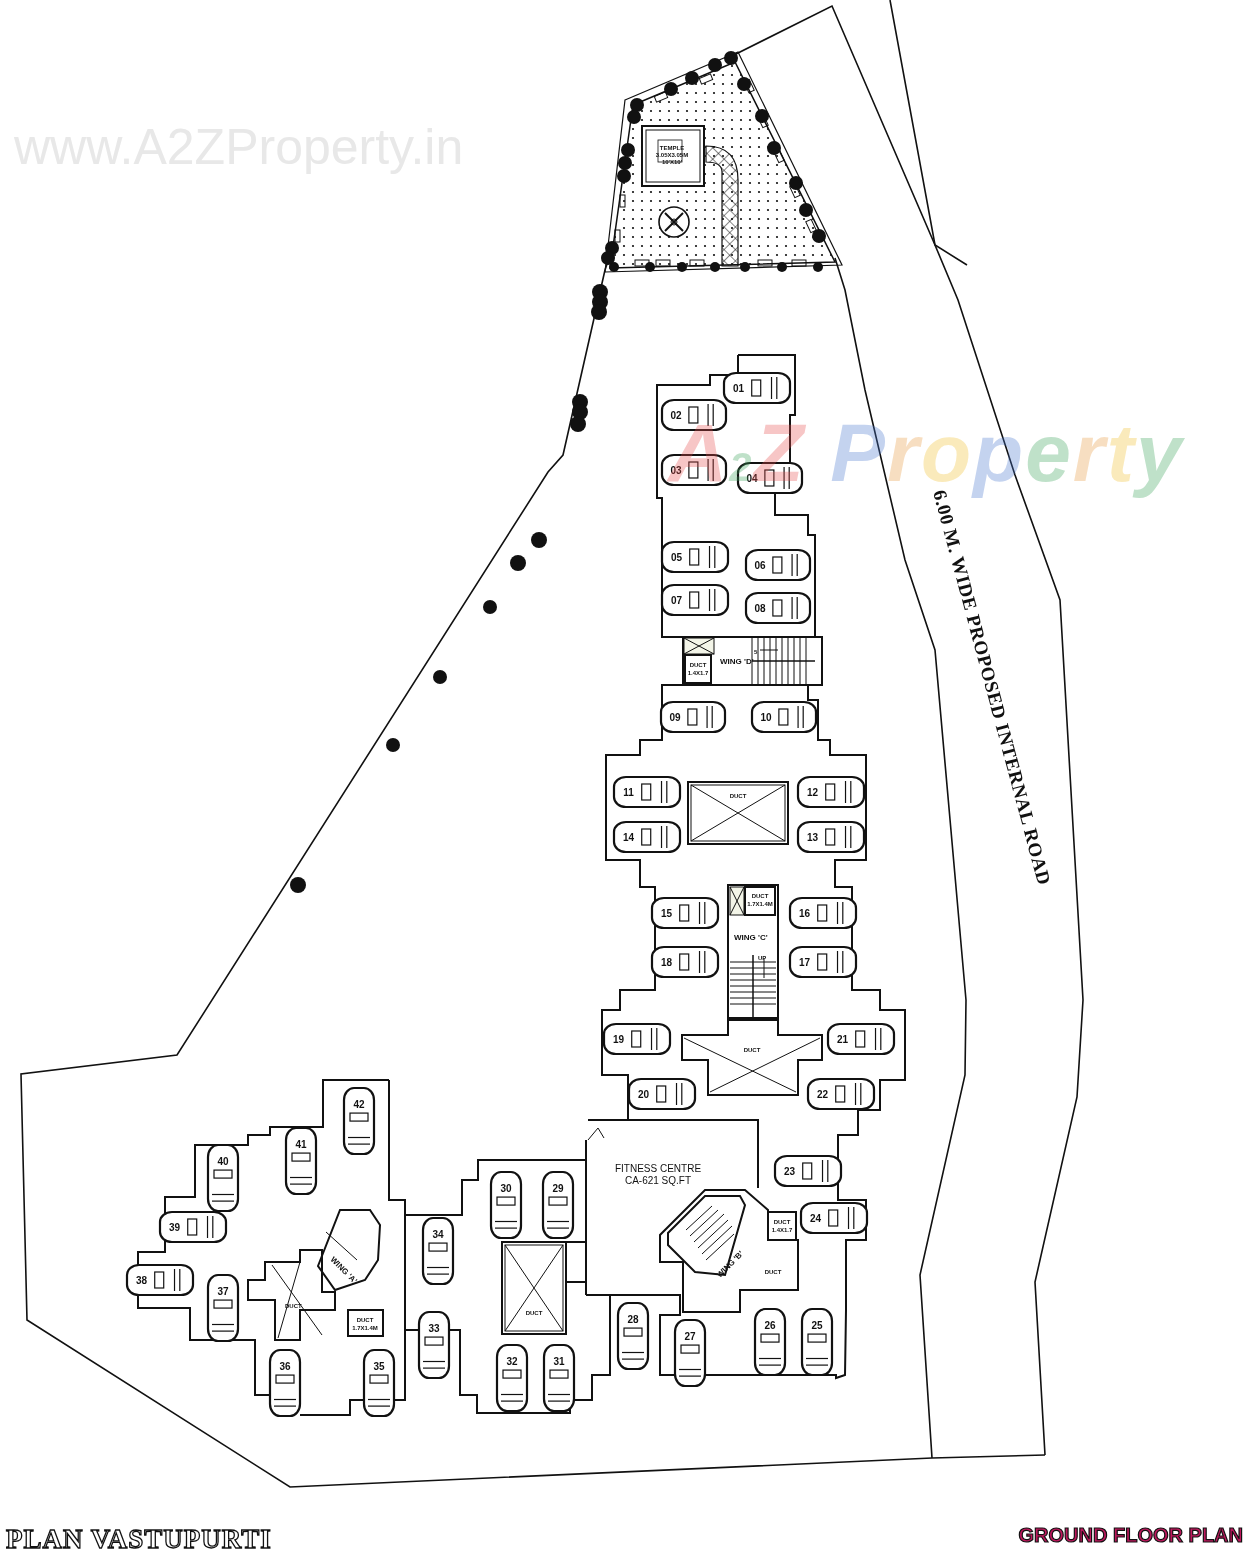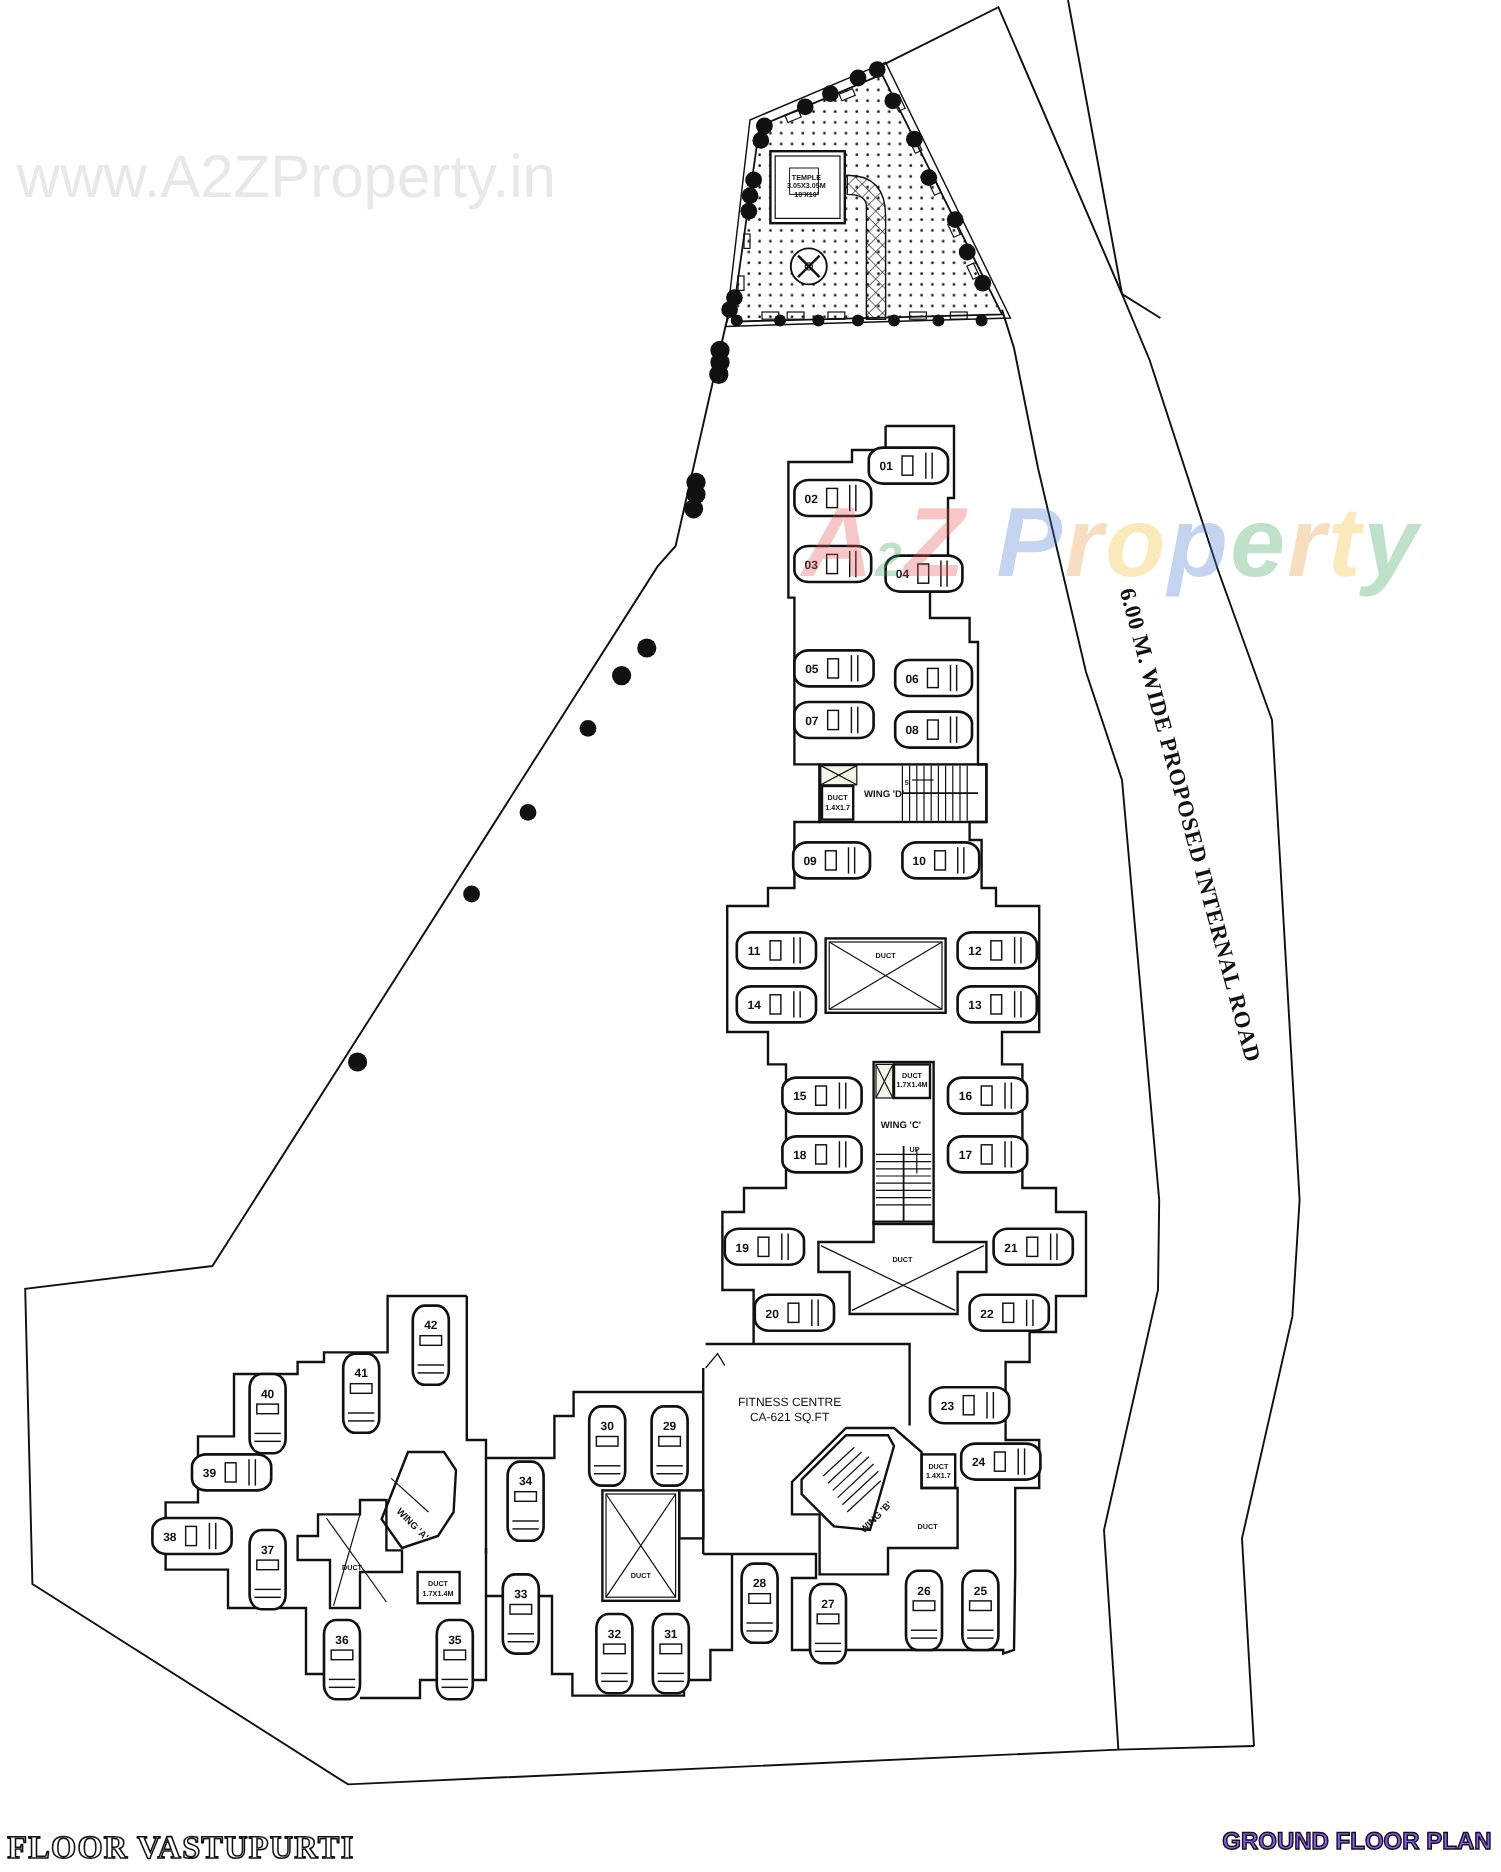--- a/index.html
+++ b/index.html
@@ -13,21 +13,21 @@
   .car-roof { fill: #fff; stroke: #111; stroke-width: 1.2; }
   .car-lbl { font-family: "Liberation Sans", sans-serif; font-size: 10px; font-weight: bold; fill: #111; }
   .small-lbl { font-family: "Liberation Sans", sans-serif; font-size: 6px; font-weight: bold; fill: #111; }
   .wing-lbl { font-family: "Liberation Sans", sans-serif; font-size: 8px; font-weight: bold; fill: #111; }
   .fit-lbl { font-family: "Liberation Sans", sans-serif; font-size: 10px; fill: #111; }
   .road-lbl { font-family: "Liberation Serif", serif; font-size: 19px; font-weight: bold; fill: #111; letter-spacing: 0.5px; }
   .wm1 { position: absolute; left: 14px; top: 118px; font-family: "Liberation Sans", sans-serif; font-size: 50px; color: #e8e8e8; letter-spacing: 0px; }
   .wm2 { position: absolute; left: 668px; top: 406px; font-family: "Liberation Sans", sans-serif; font-size: 82px; font-weight: bold; letter-spacing: 2px; opacity: 0.32; white-space: nowrap; font-style: italic; }
   .wm2 span { display: inline-block; }
   .title-left { position: absolute; left: 6px; top: 1524px; font-family: "Liberation Serif", serif; font-size: 27px; font-weight: bold; color: #fff; -webkit-text-stroke: 1.3px #111; letter-spacing: 1px; }
-  .title-right { position: absolute; right: 8px; top: 1524px; font-family: "Liberation Sans", sans-serif; font-size: 20px; font-weight: bold; color: #8b5cf6; -webkit-text-stroke: 1.2px #111; }
+  .title-right { position: absolute; right: 8px; top: 1524px; font-family: "Liberation Sans", sans-serif; font-size: 20px; font-weight: bold; color: #be185d; -webkit-text-stroke: 1.2px #111; }
 </style>
 </head>
 <body>
 
 <div class="wm1">www.A2ZProperty.in</div>
 
 <svg id="plan" viewBox="0 0 1251 1560" xmlns="http://www.w3.org/2000/svg">
   <defs>
     <pattern id="dots" width="9" height="9" patternUnits="userSpaceOnUse">
       <circle cx="3" cy="3" r="1.1" fill="#111"></circle>
@@ -547,14 +547,14 @@
         <line x1="348" y1="1137.5" x2="370" y2="1137.5" stroke="#111" stroke-width="1.2"></line>
         <line x1="348" y1="1144.1" x2="370" y2="1144.1" stroke="#111" stroke-width="1.2"></line>
         <rect class="car-roof" x="350" y="1113.08" width="18" height="8"></rect>
         <text class="car-lbl" x="359" y="1107.8" text-anchor="middle">42</text>
       </g>
     </g>
 </svg>
 
 <div class="wm2" id="brandwm"><span style="color: rgb(232, 80, 80);">A</span><span style="color: rgb(58, 163, 90); font-size: 40px;">2</span><span style="color: rgb(232, 80, 80);">Z</span><span style="color: rgb(255, 255, 255);">&nbsp;</span><span style="color: rgb(74, 120, 208);">P</span><span style="color: rgb(232, 154, 64);">r</span><span style="color: rgb(240, 192, 48);">o</span><span style="color: rgb(74, 120, 208);">p</span><span style="color: rgb(58, 163, 90);">e</span><span style="color: rgb(232, 154, 64);">r</span><span style="color: rgb(240, 192, 48);">t</span><span style="color: rgb(58, 163, 90);">y</span></div>
 
-<div class="title-left">FLOOR VASTUPURTI</div>
+<div class="title-left">PLAN VASTUPURTI</div>
 <div class="title-right">GROUND FLOOR PLAN</div>
 
 </body></html>

